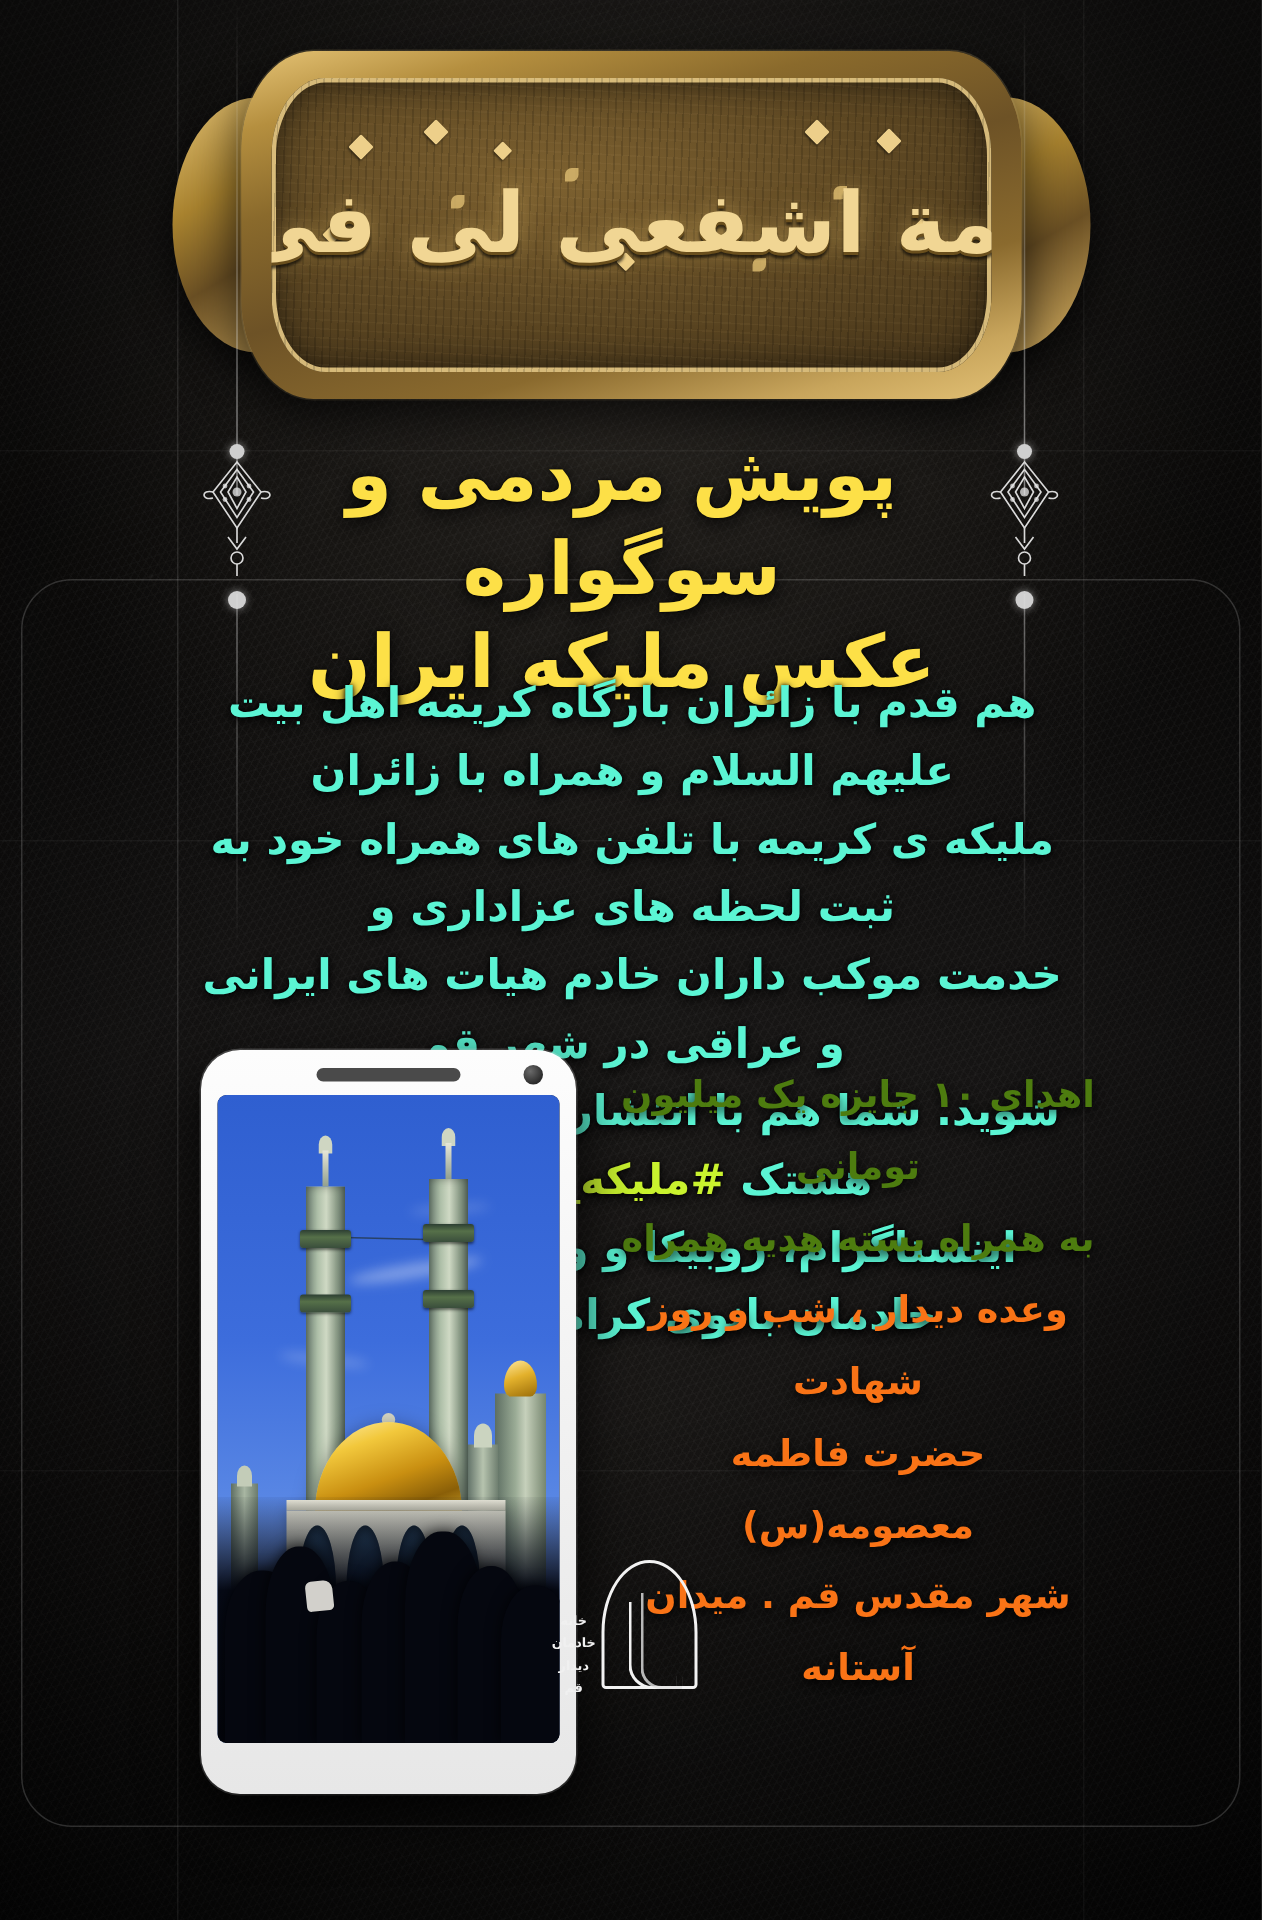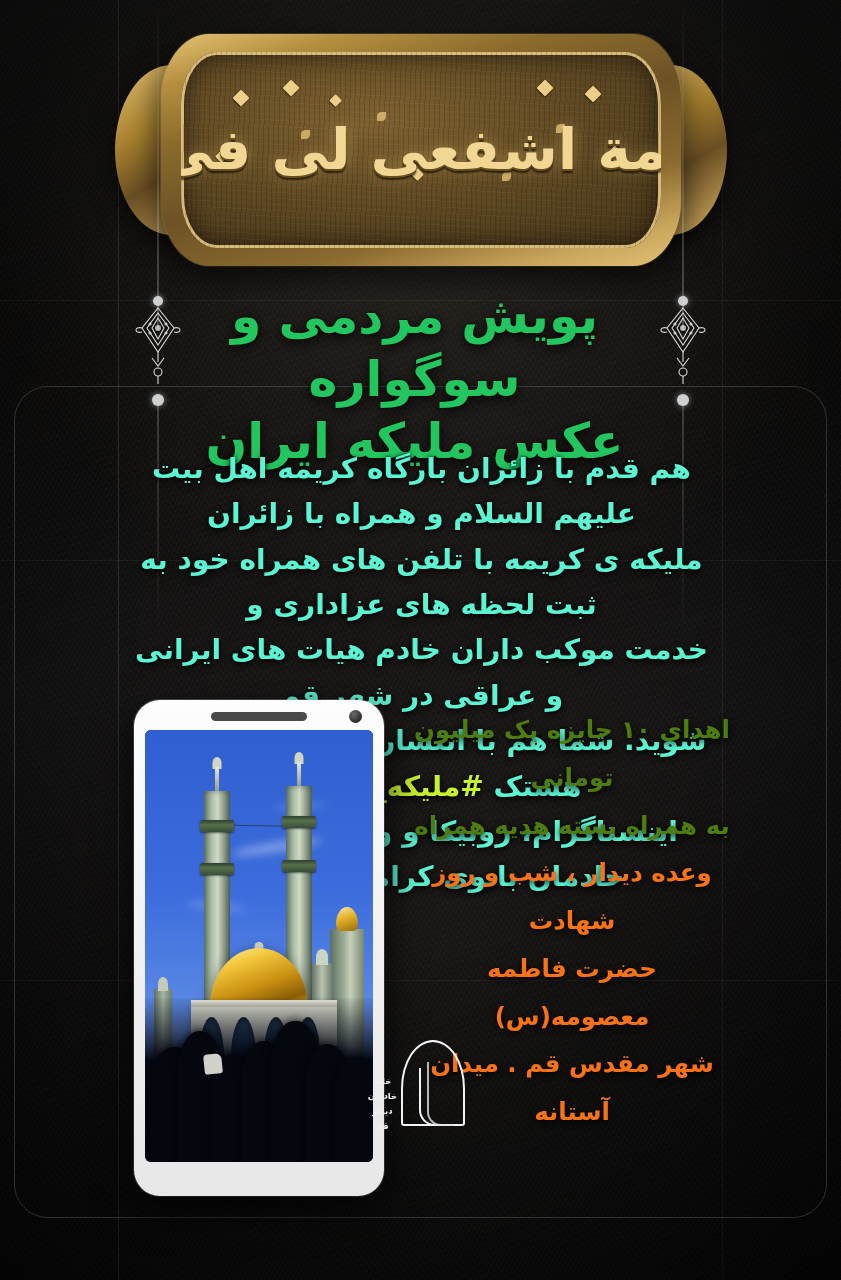--- a/index.html
+++ b/index.html
@@ -129,21 +129,21 @@
   .orn-body{position:relative;height:96px;}
   .orn-bead{position:absolute;left:50%;transform:translateX(-50%);width:10px;height:10px;border-radius:50%;background:#cfcfcf;box-shadow:0 0 6px rgba(255,255,255,.5);}
   .orn-bead.top{top:-4px;}
   .orn-bead.bot{bottom:-10px;width:12px;height:12px;}
 
   
   .title{
     position:absolute;
     left:120px;right:132px;top:286px;
     text-align:center;
-    color:#22c55e;
+    color:#fde047;
     font-weight:700;
     font-size:49px;
     line-height:1.28;
     letter-spacing:-1.5px;
     text-shadow:0 3px 12px rgba(0,0,0,.9), 0 0 2px rgba(0,0,0,.9);
   }
   .title .l2{display:block;}
 
   
   .green-block{

